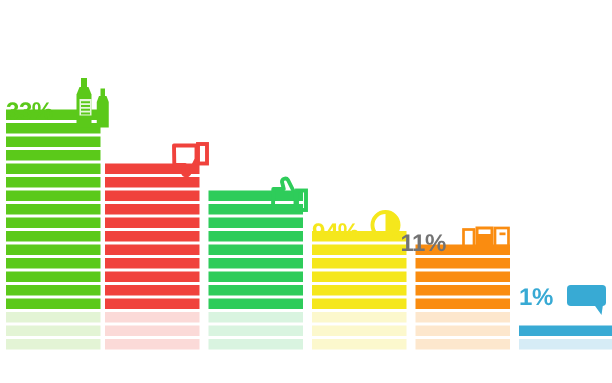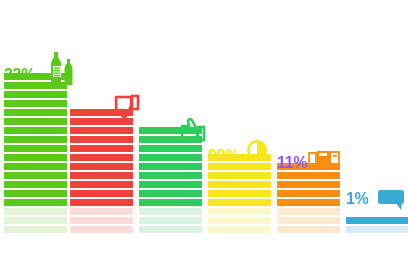--- a/index.html
+++ b/index.html
@@ -131,41 +131,41 @@
         <div class="stripe" style="background: rgb(252, 248, 205);"></div>
         <div class="stripe" style="background: rgb(252, 248, 205);"></div>
         <div class="stripe" style="background: rgb(245, 231, 28);"></div>
         <div class="stripe" style="background: rgb(245, 231, 28);"></div>
         <div class="stripe" style="background: rgb(245, 231, 28);"></div>
         <div class="stripe" style="background: rgb(245, 231, 28);"></div>
         <div class="stripe" style="background: rgb(245, 231, 28);"></div>
         <div class="stripe" style="background: rgb(245, 231, 28);"></div>
       </div>
   </div>
-  <div class="label" style="left:208px;top:148px;color:#f5e71c;">99%</div>
+  <div class="label" style="left:208px;top:148px;color:#f5e71c;">94%</div>
   <div class="icon" style="left:246px;top:139px;">
     <svg width="22" height="22" viewBox="0 0 22 22">
       <circle cx="11" cy="11" r="8.7" fill="none" stroke="#f5e71c" stroke-width="2.6"></circle>
       <path d="M11 2.3 a8.7 8.7 0 0 1 0 17.4 z" fill="#f5e71c"></path>
     </svg>
   </div>
 
   <div class="bar-group" style="left:277px;width:63px;">
     <div class="stripes">
         <div class="stripe" style="background: rgb(253, 231, 205);"></div>
         <div class="stripe" style="background: rgb(253, 231, 205);"></div>
         <div class="stripe" style="background: rgb(253, 231, 205);"></div>
         <div class="stripe" style="background: rgb(250, 140, 16);"></div>
         <div class="stripe" style="background: rgb(250, 140, 16);"></div>
         <div class="stripe" style="background: rgb(250, 140, 16);"></div>
         <div class="stripe" style="background: rgb(250, 140, 16);"></div>
         <div class="stripe" style="background: rgb(250, 140, 16);"></div>
       </div>
   </div>
-  <div class="label" style="left:277px;top:155px;color:#8b5cf6;text-align:right;">11%</div>
+  <div class="label" style="left:267px;top:155px;color:#737373;text-align:right;">11%</div>
   <div class="icon" style="left:308px;top:149px;">
     <svg width="32" height="20" viewBox="0 0 32 20">
       <g fill="none" stroke="#fa8c10" stroke-width="1.8">
         <rect x="1" y="4" width="7" height="13"></rect>
         <rect x="22" y="3" width="9" height="12"></rect>
       </g>
       <rect x="9" y="2" width="12" height="13" fill="#fa8c10"></rect>
       <g fill="#fa8c10">
         <rect x="23" y="15" width="1.8" height="4"></rect>
         <rect x="28.4" y="15" width="1.8" height="4"></rect>

